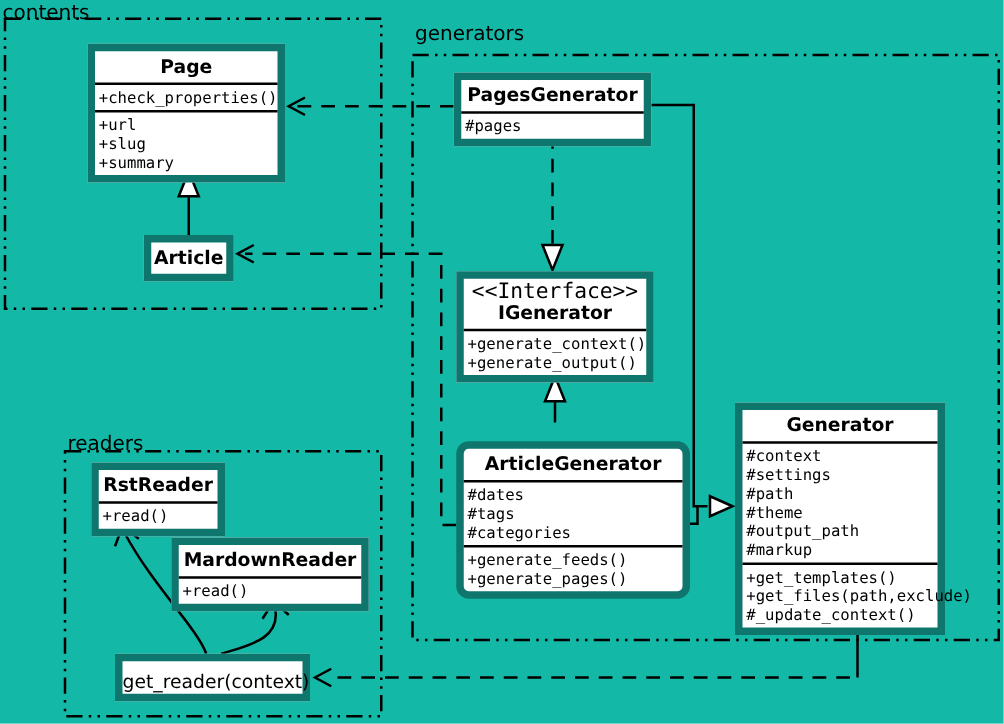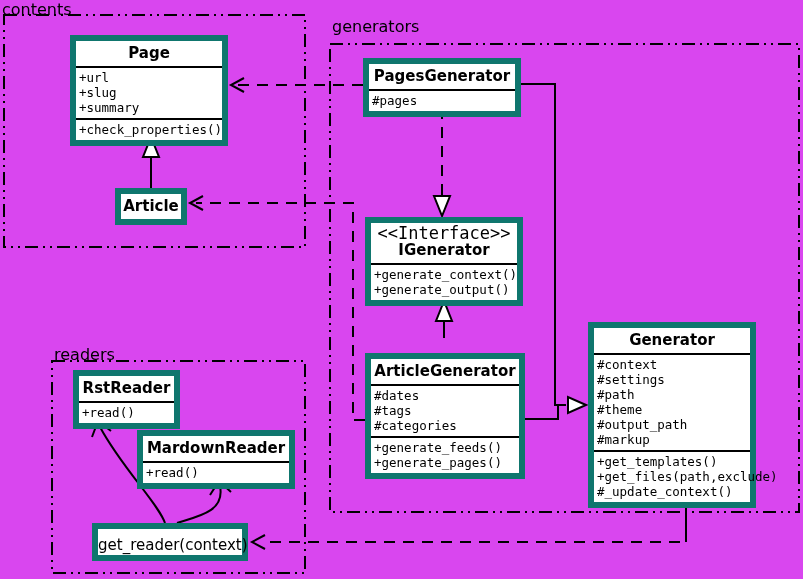--- a/index.html
+++ b/index.html
@@ -1,17 +1,17 @@
 <!DOCTYPE html>
 <html><head>
 <meta charset="utf-8">
 <style>
   html,body{margin:0;padding:0;background:#ffffff;}
   .stage{
-    position:relative;width:803px;height:579px;background:#d946ef;
+    position:relative;width:803px;height:579px;background:#14b8a6;
     font-family:"DejaVu Sans",sans-serif;color:#000;overflow:hidden;
   }
   svg.wires{position:absolute;left:0;top:0;width:803px;height:579px;}
   .pkg-label{
     position:absolute;font-size:16px;line-height:18px;color:#000;
     font-family:"DejaVu Sans",sans-serif;
   }
   .cls{
     position:absolute;background:#ffffff;border:6px solid #0f766e;
     box-sizing:border-box;
@@ -72,26 +72,26 @@
     <polyline points="210,495 219,481 231,492" fill="none" stroke="#000" stroke-width="2"></polyline>
   </svg>
 
   <div class="pkg-label" style="left:2px;top:1px;">contents</div>
   <div class="pkg-label" style="left:332px;top:18px;">generators</div>
   <div class="pkg-label" style="left:54px;top:346px;">readers</div>
 
   <div class="cls" style="left:70px;top:35px;width:158px;">
     <div class="cls-title">Page</div>
     <div class="compartment">
+      <div class="m">+check_properties()</div>
+    </div>
+    <div class="compartment">
       <div class="m">+url</div>
       <div class="m">+slug</div>
       <div class="m">+summary</div>
-    </div>
-    <div class="compartment">
-      <div class="m">+check_properties()</div>
     </div>
   </div>
 
   <div class="cls" style="left:115px;top:188px;width:72px;">
     <div class="cls-title">Article</div>
   </div>
 
   <div class="cls" style="left:363px;top:58px;width:158px;">
     <div class="cls-title">PagesGenerator</div>
     <div class="compartment">
@@ -103,21 +103,21 @@
     <div class="cls-title">
       <div class="stereo">&lt;&lt;Interface&gt;&gt;</div>
       <div>IGenerator</div>
     </div>
     <div class="compartment">
       <div class="m">+generate_context()</div>
       <div class="m">+generate_output()</div>
     </div>
   </div>
 
-  <div class="cls" style="left:365px;top:353px;width:160px;">
+  <div class="cls" style="left:365px;top:353px;width:187px;border-radius:10px;">
     <div class="cls-title">ArticleGenerator</div>
     <div class="compartment">
       <div class="m">#dates</div>
       <div class="m">#tags</div>
       <div class="m">#categories</div>
     </div>
     <div class="compartment">
       <div class="m">+generate_feeds()</div>
       <div class="m">+generate_pages()</div>
     </div>

